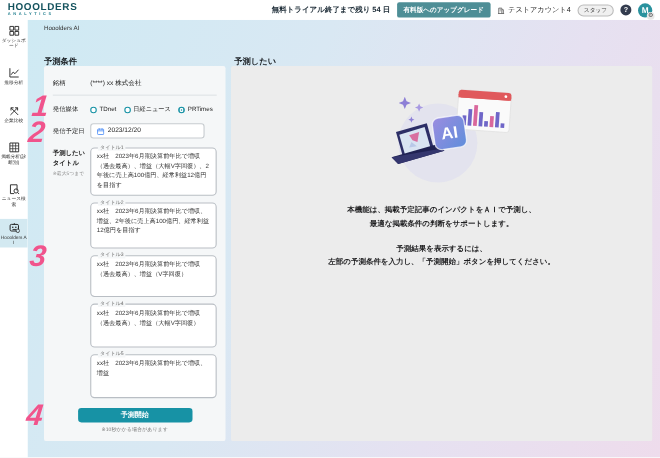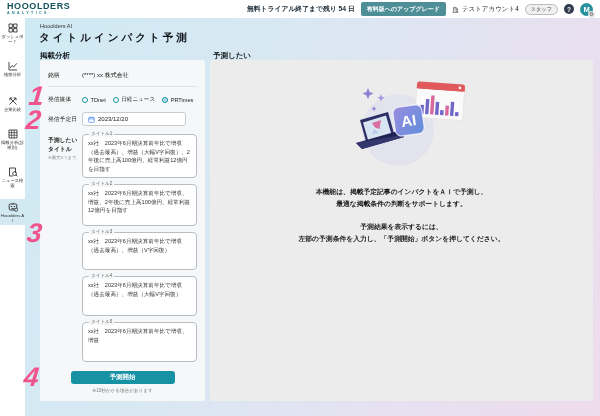--- a/index.html
+++ b/index.html
@@ -169,22 +169,21 @@
           <path d="M3.4 6.6h3.2" stroke="#222" stroke-width="0.8"></path>
           <path d="M5 2V.8" stroke="#222" stroke-width="0.8"></path>
           <circle cx="8.2" cy="7.8" r="1.6" fill="#d3e9f1" stroke="#222" stroke-width="0.7"></circle>
         </svg>
       <span class="rail-label">Hooolders AI</span>
     </div>
   </div>
 
   <div class="main">
     <span class="breadcrumb">Hooolders AI</span>
-    <h1 class="page-title">タイトルインパクト予測</h1>
-    <div class="col-heading heading-left">掲載分析</div>
+    <div class="col-heading heading-left">予測条件</div>
     <div class="col-heading heading-right">予測したい</div>
 
     <div class="panel-left">
       <div class="form-row stock-row">
         <span class="f-label">銘柄</span>
         <span class="stock-value">(****) xx 株式会社</span>
       </div>
 
       <div class="form-row media-row">
         <span class="f-label">発信媒体</span>

